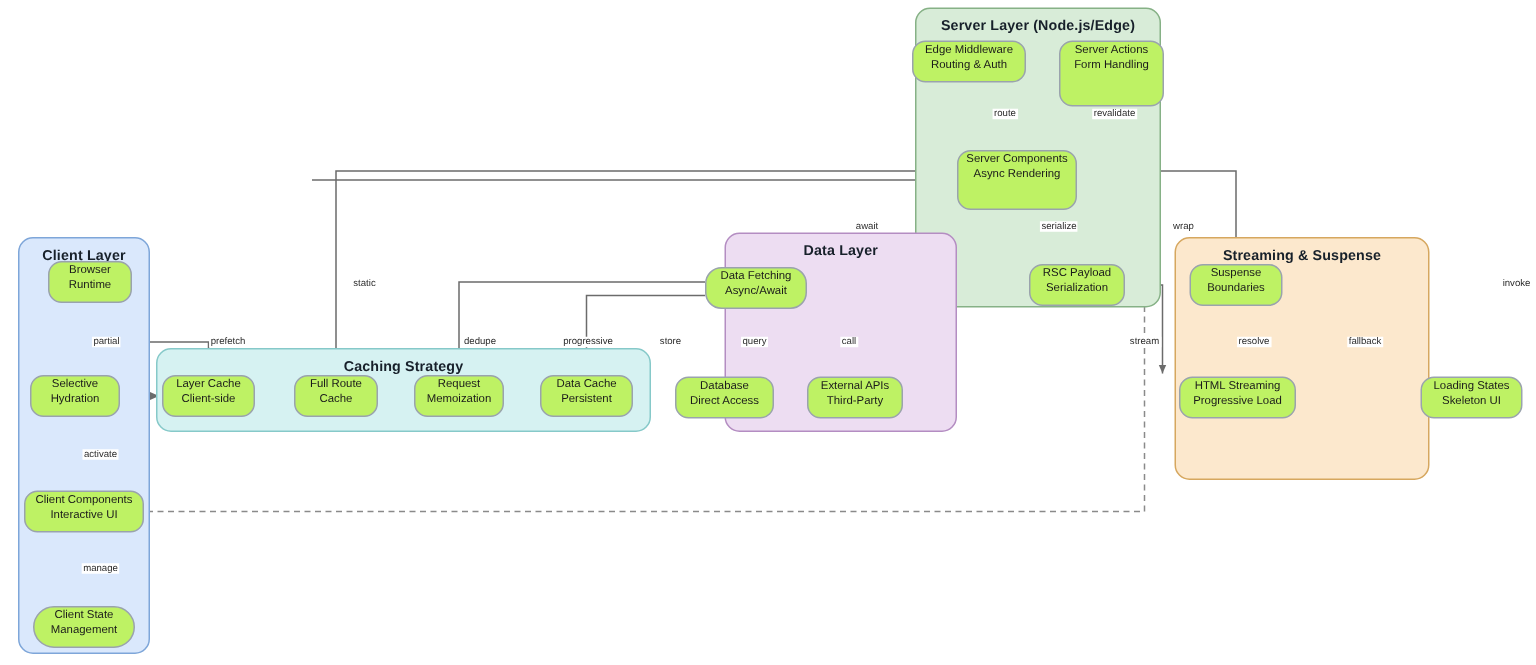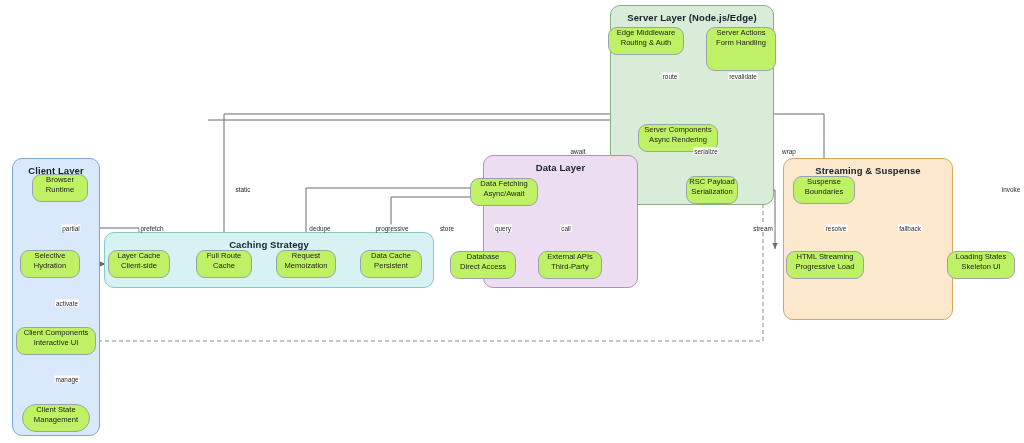--- a/index.html
+++ b/index.html
@@ -129,30 +129,30 @@
   </div>
 
   <div class="node" style="left:608px;top:27px;width:76px;height:28px;">
     <span>Edge Middleware</span>
     <span>Routing &amp; Auth</span>
   </div>
   <div class="node" style="left:706px;top:27px;width:70px;height:44px;">
     <span>Server Actions</span>
     <span>Form Handling</span>
   </div>
-  <div class="node" style="left:638px;top:100px;width:80px;height:28px;margin-top:24px;">
+  <div class="node" style="left:638px;top:100px;width:80px;height:40px;">
     <span>Server Components</span>
     <span>Async Rendering</span>
   </div>
-  <div class="node" style="left:686px;top:176px;width:52px;height:28px;">
+  <div class="node" style="left:686px;top:176px;width:64px;height:28px;">
     <span>RSC Payload</span>
     <span>Serialization</span>
   </div>
 
-  <div class="node" style="left:470px;top:178px;width:68px;height:28px;">
+  <div class="node" style="left:470px;top:178px;width:68px;height:28px;border-radius:11px;">
     <span>Data Fetching</span>
     <span>Async/Await</span>
   </div>
   <div class="node" style="left:450px;top:251px;width:66px;height:28px;">
     <span>Database</span>
     <span>Direct Access</span>
   </div>
   <div class="node" style="left:538px;top:251px;width:64px;height:28px;">
     <span>External APIs</span>
     <span>Third-Party</span>

